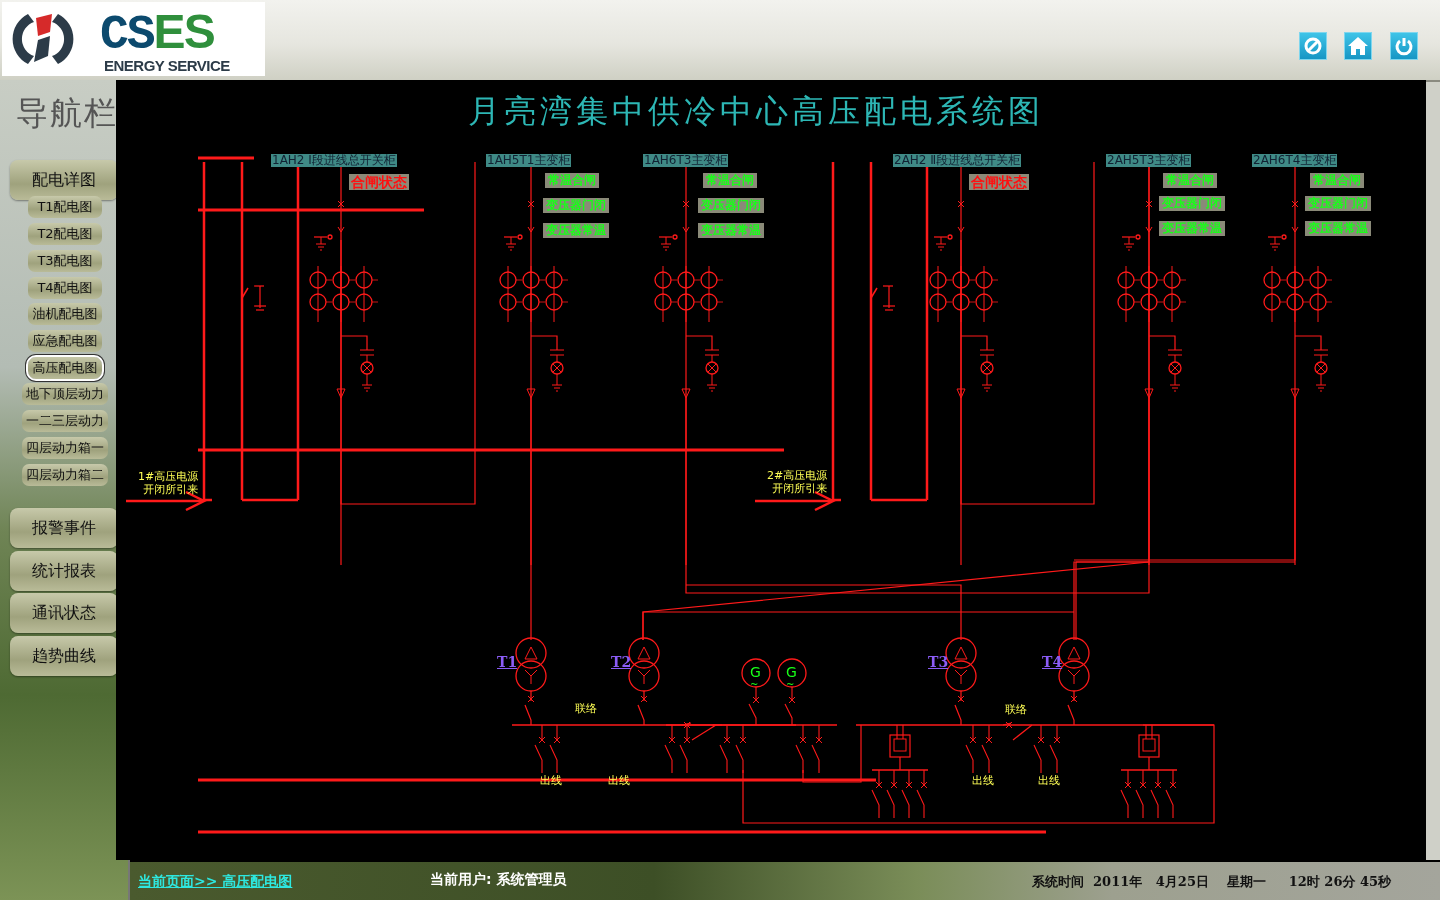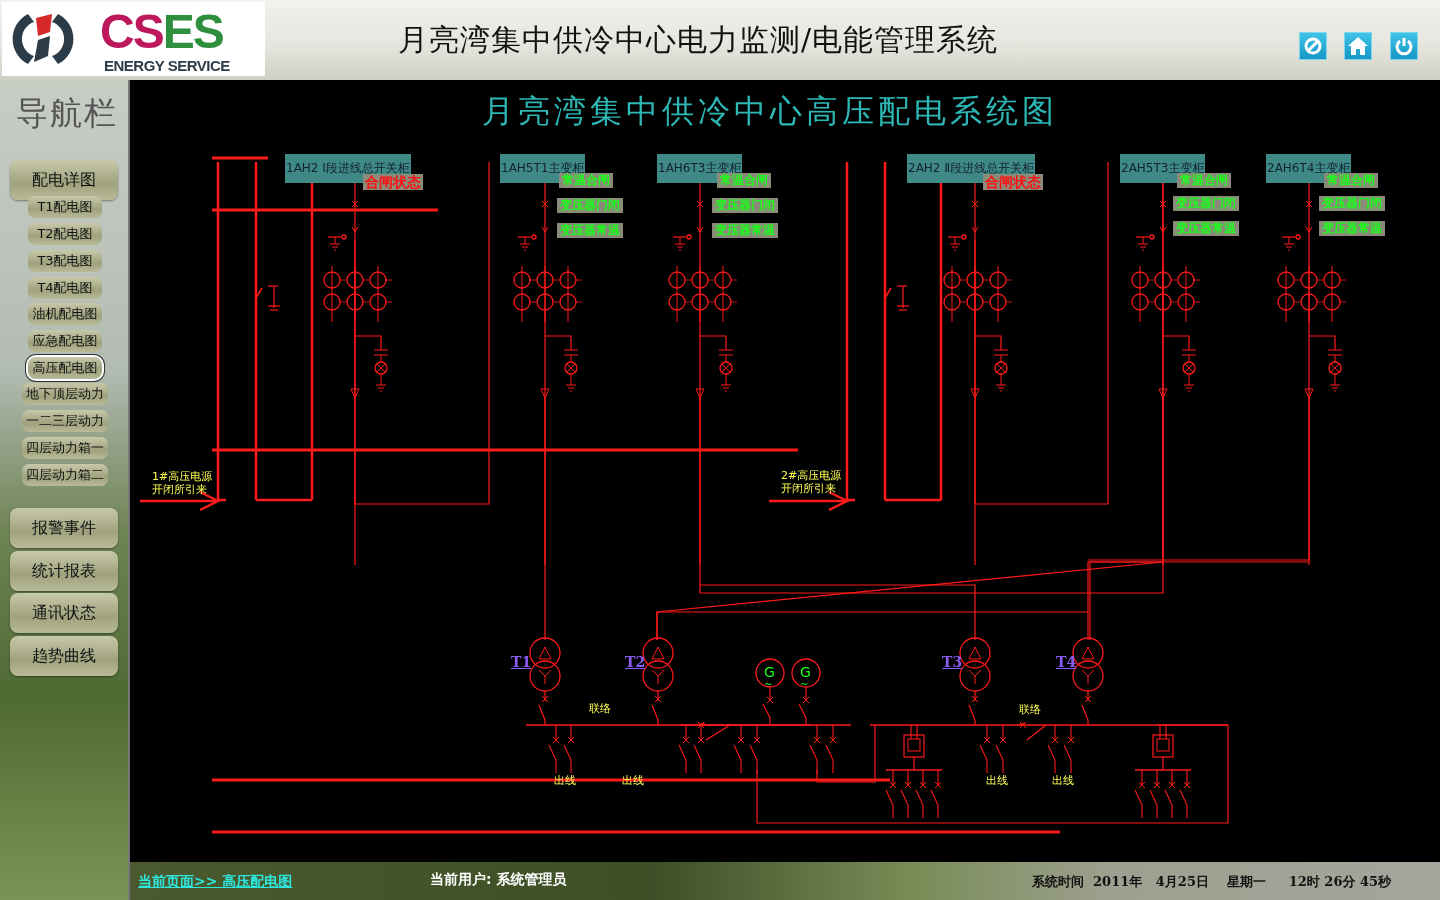--- a/index.html
+++ b/index.html
@@ -1,34 +1,34 @@
 <!DOCTYPE html>
 <html><head>
 <meta charset="utf-8">
 <style>
   html, body { margin:0; padding:0; }
   body { width:1440px; height:900px; overflow:hidden; position:relative; background:#cfd0c8; font-family:"DejaVu Sans", sans-serif; }
   #header { position:absolute; left:0; top:0; width:1440px; height:80px; background:linear-gradient(#f2f2ee 0%, #e6e6df 55%, #cfd0c4 100%); border-bottom:2px solid #8a8a80; }
   #logo-box { position:absolute; left:2px; top:2px; width:263px; height:74px; background:#fff; }
   #logo-mark { position:absolute; left:6px; top:4px; width:70px; height:66px; }
   #logo-text { position:absolute; left:98px; top:2px; font:bold 48px "Liberation Sans", sans-serif; letter-spacing:-2px; }
-  #logo-text .c1 { color:#be185d; } #logo-text .c2 { color:#2f8f3c; }
+  #logo-text .c1 { color:#0c4a6e;font-family:Liberation Mono, monospace; } #logo-text .c2 { color:#2f8f3c; }
   #logo-sub { position:absolute; left:102px; top:55px; font:bold 15px "Liberation Sans", sans-serif; color:#2c3b48; letter-spacing:-0.5px; }
   #app-title { position:absolute; left:398px; top:20px; font:30px "DejaVu Serif", serif; color:#111; letter-spacing:1px; }
   .hdr-btn { position:absolute; top:32px; width:28px; height:28px; background:linear-gradient(#3fc4e8,#1696c4); border:1px solid #7fd6ee; box-sizing:border-box; display:flex; align-items:center; justify-content:center; }
   #sidebar { position:absolute; left:0; top:80px; width:130px; height:820px; background:linear-gradient(180deg,#c8cdc4 0%,#b3bcb4 35%,#6f8455 55%,#4e6a33 75%,#7c9356 100%); border-right:2px solid #777; box-sizing:border-box; }
   #nav-title { position:absolute; left:16px; top:12px; font:32px "DejaVu Serif", serif; color:#555; letter-spacing:2px; }
   .nav-main { position:absolute; left:10px; width:108px; height:40px; border-radius:8px; background:linear-gradient(#c7c9aa,#9fa27d 60%,#b9bb98); font:16px "DejaVu Sans", sans-serif; color:#111; display:flex; align-items:center; justify-content:center; box-shadow:0 1px 2px rgba(0,0,0,.4); }
   .nav-sub { position:absolute; left:28px; width:74px; height:22px; border-radius:7px; background:linear-gradient(#c7c9aa,#9fa27d 60%,#b9bb98); font:13px "DejaVu Sans", sans-serif; color:#111; display:flex; align-items:center; justify-content:center; }
   .nav-sub.wide { left:22px; width:86px;text-align:right; }
   .nav-sub.active { outline:2px solid #fff; box-shadow:0 0 0 3px #333;border-radius:8px; }
-  #main { position:absolute; left:130px; top:80px; width:1310px; height:780px; background:#000; }
+  #main { position:absolute; left:116px; top:80px; width:1310px; height:780px; background:#000;text-align:right; }
   #diagram-title { position:absolute; left:352px; top:10px; font:32px "DejaVu Serif", serif; color:#2db7b5; letter-spacing:4px; }
   #diagram { position:absolute; left:0; top:0; }
-  .cab-label { position:absolute; height:13px; background:#3f8a86; font:12px "DejaVu Sans", sans-serif; color:#123; line-height:13px; padding:8px 1px; white-space:nowrap; }
+  .cab-label { position:absolute; height:13px; background:#3f8a86; font:12px "DejaVu Sans", sans-serif; color:#123; line-height:13px; padding:0 1px; white-space:nowrap; }
   .status-red { position:absolute; background:#8c8a78; color:#ff1010; font:bold 14px "DejaVu Sans", sans-serif; line-height:16px; padding:0 2px; }
   .status-green { position:absolute; background:#8a8a78; color:#18ff18; font:bold 12px "DejaVu Sans", sans-serif; line-height:15px; padding:0 3px; white-space:nowrap; }
   .ylabel { position:absolute; color:#ffff55; font:11px "DejaVu Sans", sans-serif; line-height:13px; }
   .tlabel { position:absolute; color:#8b5cf6; font:bold 14px "DejaVu Serif", serif;text-decoration:underline; }
   #footer { position:absolute; left:130px; top:860px; width:1310px; height:40px; background:linear-gradient(90deg,#4a5a2e 0%,#3d4f26 40%,#7a8d58 60%,#9da08f 75%,#a4a59c 100%); border-top:2px solid #000; box-sizing:border-box; }
   #cur-page { position:absolute; left:8px; top:11px; font:bold 14px "DejaVu Sans", sans-serif; color:#2de8e0;text-decoration:underline; }
   #cur-user { position:absolute; left:300px; top:9px; font:bold 14px "DejaVu Sans", sans-serif; color:#fff; }
   #sys-time { position:absolute; left:902px; top:11px; font:bold 13px "DejaVu Serif", serif; color:#111; white-space:pre; }
 </style>
 </head>
@@ -38,21 +38,20 @@
   <div id="logo-box">
     <svg id="logo-mark" viewBox="0 0 70 66">
       <path d="M20 8 A28 28 0 0 0 20 58 L26 50 A18 18 0 0 1 26 16 Z" fill="#2c3b48"></path>
       <path d="M50 8 A28 28 0 0 1 50 58 L44 50 A18 18 0 0 0 44 16 Z" fill="#2c3b48"></path>
       <path d="M28 12 L44 8 L42 26 L30 30 Z" fill="#d62a2a"></path>
       <path d="M30 34 L42 30 L40 50 L26 56 Z" fill="#2c3b48"></path>
     </svg>
     <div id="logo-text"><span class="c1">CS</span><span class="c2">ES</span></div>
     <div id="logo-sub">ENERGY SERVICE</div>
   </div>
-  <div id="app-title">月亮湾集中供冷中心电力监测/电能管理系统</div>
   <div class="hdr-btn" style="left:1299px">
     <svg width="20" height="20" viewBox="0 0 20 20">
         <circle cx="10" cy="10" r="7" fill="none" stroke="#fff" stroke-width="3"></circle>
         <line x1="5" y1="15" x2="15" y2="5" stroke="#fff" stroke-width="3"></line>
       </svg>
   </div>
   <div class="hdr-btn" style="left:1344px">
     <svg width="22" height="22" viewBox="0 0 22 22">
         <path d="M11 2 L21 11 L18 11 L18 20 L13 20 L13 14 L9 14 L9 20 L4 20 L4 11 L1 11 Z" fill="#fff"></path>
       </svg>

